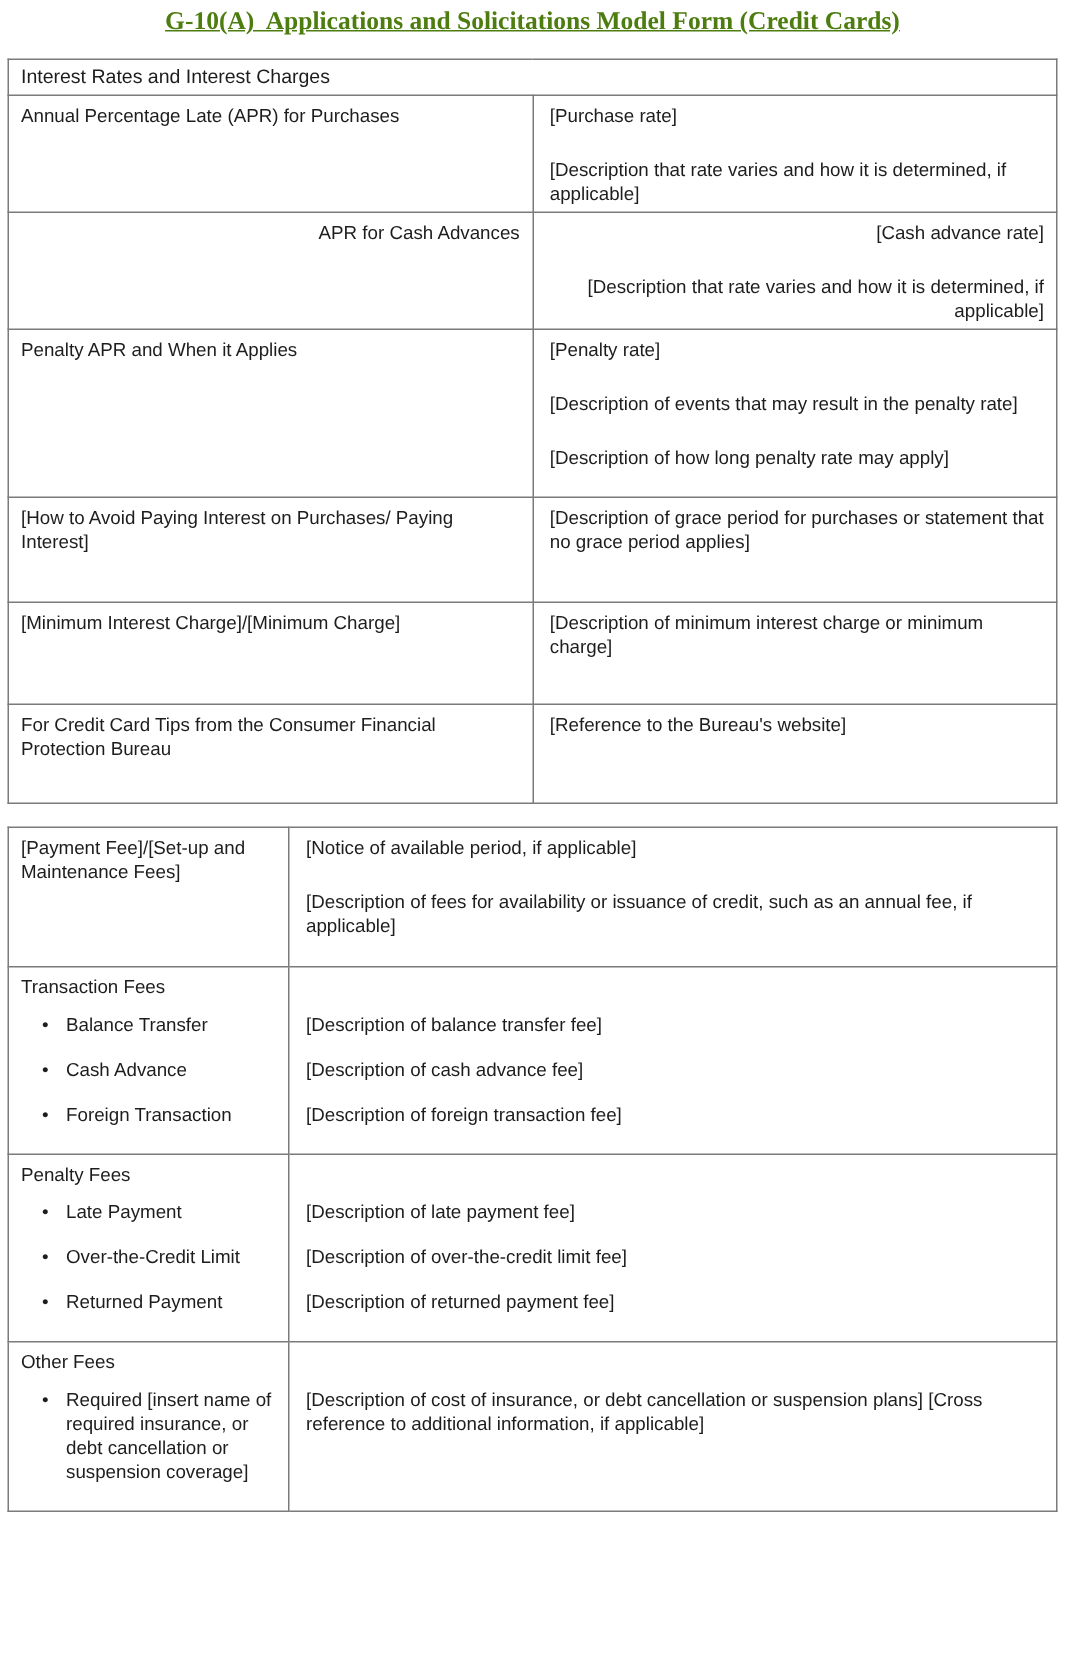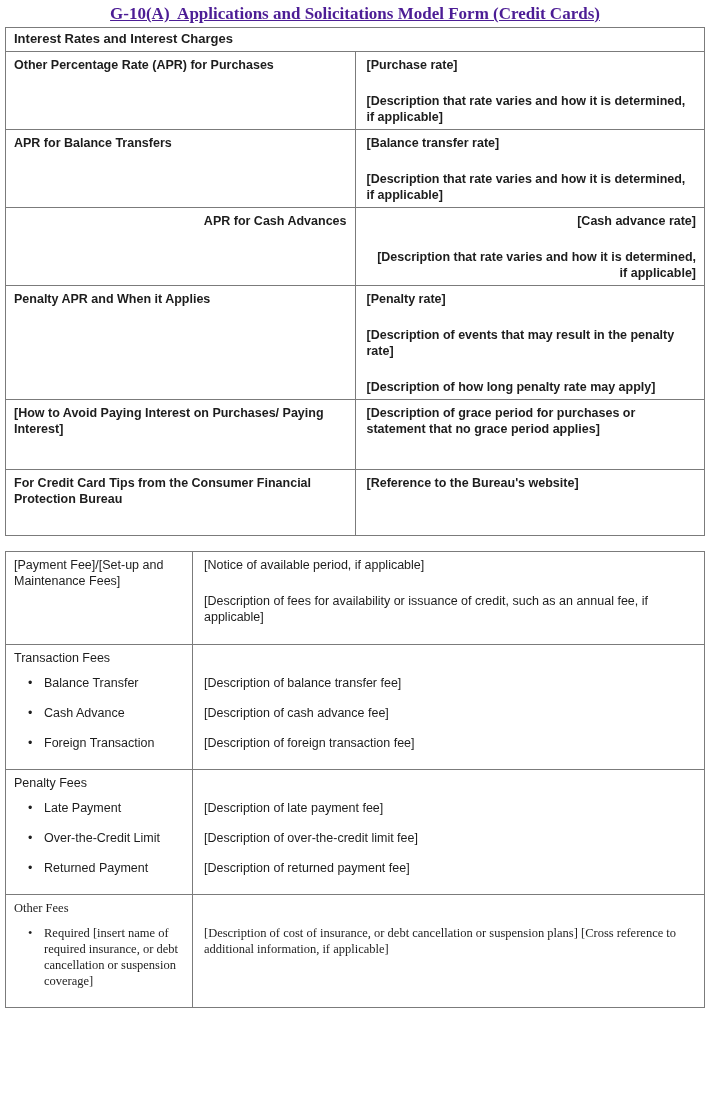--- a/index.html
+++ b/index.html
@@ -6,30 +6,30 @@
   body {
     width: 710px; height: 1102px; overflow: hidden;
     font-family: "Liberation Sans", "DejaVu Sans", sans-serif;
     font-size: 12.5px; color: #1d1d1d;
     -webkit-font-smoothing: antialiased;
   }
   .page { width: 710px; height: 1102px; position: relative; }
 
   .title {
     font-family: "Liberation Serif", "DejaVu Serif", serif;
-    font-weight: bold; font-size: 17px; color: #4c1d95;
+    font-weight: bold; font-size: 17px; color: #4d7c0f;
     text-align: center; text-decoration: underline;
     margin: 4px 0 0 0; white-space: pre-wrap;
   }
 
   table.model {
     border-collapse: collapse; table-layout: fixed;
     width: 700px; margin: 0 0 0 5px;
   }
-  table.t1 { margin-top: 3px; font-weight: bold; }
+  table.t1 { margin-top: 15px; }
   table.t2 { margin-top: 15px; }
   td {
     border: 1px solid #7b7b7b; vertical-align: top;
     padding: 5px 8px 4px 8px; line-height: 16px;
   }
   td.thead { font-size: 13px; height: 17px; padding: 3px 8px; }
   td.lbl { width: 170px; }
   td.val { padding-left: 11px; }
   td p { margin: 0; line-height: 16px; }
   td p + p { margin-top: 20px; }
@@ -37,21 +37,21 @@
   tr.h64 td { height: 64px; }
   tr.h67 td { height: 67px; }
   tr.h65 td { height: 65px; text-align: right; }
   tr.h102 td { height: 102px; }
   tr.h60 td { height: 60px; }
   tr.h58 td { height: 58px; }
   tr.h56 td { height: 56px; }
   tr.h83 td { height: 83px; }
   tr.h114 td { height: 114px; }
   tr.h111 td { height: 111px; }
-  tr.h97 td { height: 97px; font-family: Liberation Serif, serif; }
+  tr.h97 td { height: 97px; }
 
   .group-label { line-height: 16px; margin-bottom: 9px; }
   .li { display: flex; padding-left: 14px; margin-bottom: 14px; line-height: 16px; }
   .dot { width: 7px; flex: none; margin-right: 9px; }
   .spacer { height: 25px; }
   .desc p { margin: 0 0 14px 0; line-height: 16px; }
 </style>
 </head>
 <body>
 
@@ -59,33 +59,24 @@
 
   <h1 class="title">G-10(A)  Applications and Solicitations Model Form (Credit Cards)</h1>
 
   <table class="model t1">
     <tbody>
         <tr>
       <td class="thead" colspan="2">Interest Rates and Interest Charges</td>
     </tr>
     <tr class="h64">
       <td class="lbl">
-            <p>Other Percentage Rate (APR) for Purchases</p>
+            <p>Annual Percentage Late (APR) for Purchases</p>
           </td>
       <td class="val">
         <p>[Purchase rate]</p>
-        <p>[Description that rate varies and how it is determined, if applicable]</p>
-      </td>
-    </tr>
-    <tr class="h67">
-      <td class="lbl">
-            <p>APR for Balance Transfers</p>
-          </td>
-      <td class="val">
-        <p>[Balance transfer rate]</p>
         <p>[Description that rate varies and how it is determined, if applicable]</p>
       </td>
     </tr>
     <tr class="h65">
       <td class="lbl">
             <p>APR for Cash Advances</p>
           </td>
       <td class="val">
         <p>[Cash advance rate]</p>
         <p>[Description that rate varies and how it is determined, if applicable]</p>
@@ -100,20 +91,28 @@
         <p>[Description of events that may result in the penalty rate]</p>
         <p>[Description of how long penalty rate may apply]</p>
       </td>
     </tr>
     <tr class="h60">
       <td class="lbl">
             <p>[How to Avoid Paying Interest on Purchases/ Paying Interest]</p>
           </td>
       <td class="val">
         <p>[Description of grace period for purchases or statement that no grace period applies]</p>
+      </td>
+    </tr>
+    <tr class="h58">
+      <td class="lbl">
+            <p>[Minimum Interest Charge]/[Minimum Charge]</p>
+          </td>
+      <td class="val">
+        <p>[Description of minimum interest charge or minimum charge]</p>
       </td>
     </tr>
     <tr class="h56">
       <td class="lbl">
             <p>For Credit Card Tips from the Consumer Financial Protection Bureau</p>
           </td>
       <td class="val">
         <p>[Reference to the Bureau's website]</p>
       </td>
     </tr>

